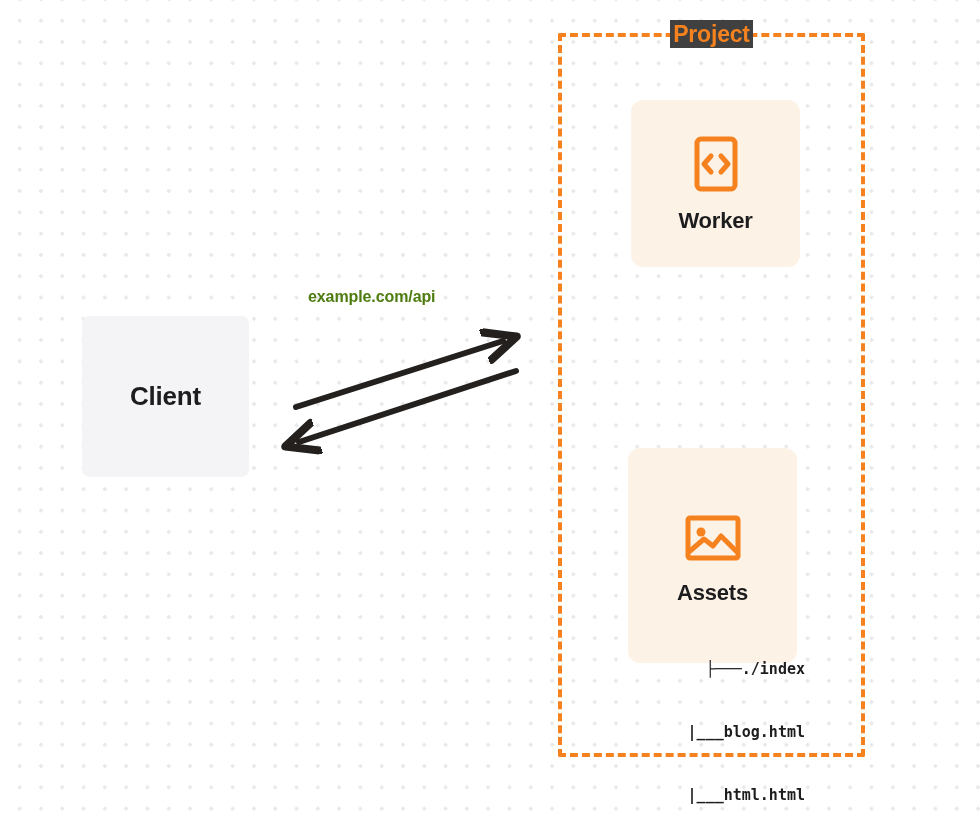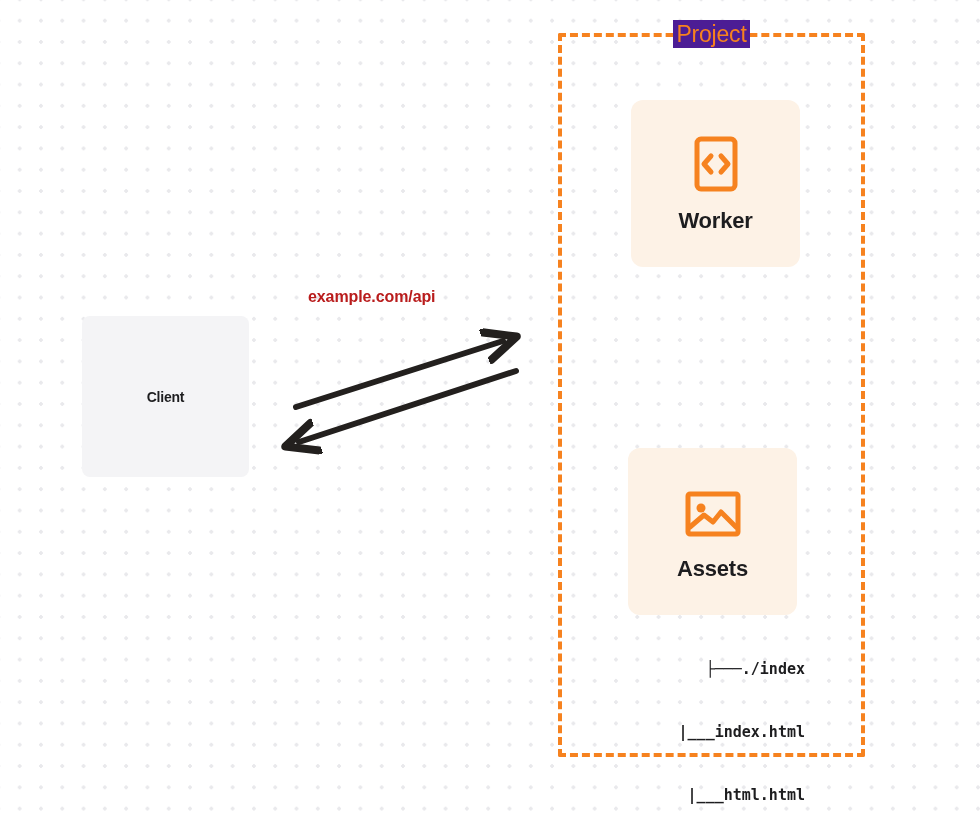--- a/index.html
+++ b/index.html
@@ -41,21 +41,21 @@
   
   #client-node {
     left: 82px;
     top: 316px;
     width: 167px;
     height: 161px;
     background: #f4f4f6;
     border-radius: 8px;
   }
   #client-node .node-label {
-    font-size: 14px;
+    font-size: 26px;
     font-weight: 700;
     color: #1d1d1f;
     letter-spacing: -0.2px;
   }
 
   
   #project-group {
     position: absolute;
     left: 558px;
     top: 33px;
@@ -67,24 +67,24 @@
   }
   #project-label {
     position: absolute;
     left: 558px;
     top: 20px;
     width: 307px;
     text-align: center;
     pointer-events: none;
   }
   #project-label .label-inner {
-    background: #4c1d95;
+    background: #404040;
     color: #f6821f;
     font-size: 23px;
-    font-weight: 400;
+    font-weight: 700;
     padding: 0 3px;
     letter-spacing: -0.2px;
     line-height: 28px;
     display: inline-block;
   }
 
   
   .card {
     position: absolute;
     box-sizing: border-box;
@@ -111,41 +111,41 @@
   #worker-node {
     left: 631px;
     top: 100px;
     width: 169px;
     height: 167px;
   }
   #assets-node {
     left: 628px;
     top: 448px;
     width: 169px;
-    height: 167px;
+    height: 215px;
   }
 
   
   #arrows {
     position: absolute;
     left: 0;
     top: 0;
     width: 980px;
     height: 818px;
     pointer-events: none;
   }
 
   
   #request-label {
     position: absolute;
     left: 308px;
     top: 288px;
     font-size: 16px;
     font-weight: 700;
-    color: #b91c1c;
+    color: #4d7c0f;
     white-space: nowrap;
     letter-spacing: -0.1px;
   }
 
   
   #file-tree {
     position: absolute;
     left: 605px;
     top: 617px;
     width: 200px;
@@ -222,20 +222,20 @@
 
 <div id="request-label">example.com/api</div>
 
 <div id="file-tree">
   <div class="tree-row">
     <span class="tree-branch">├───</span>
     <span class="tree-name">./index</span>
   </div>
   <div class="tree-row">
     <span class="tree-branch">|___</span>
-    <span class="tree-name">index.html</span>
+    <span class="tree-name">blog.html</span>
   </div>
   <div class="tree-row">
     <span class="tree-branch">|___</span>
     <span class="tree-name">html.html</span>
   </div>
   
 </div>
 
 </body></html>

